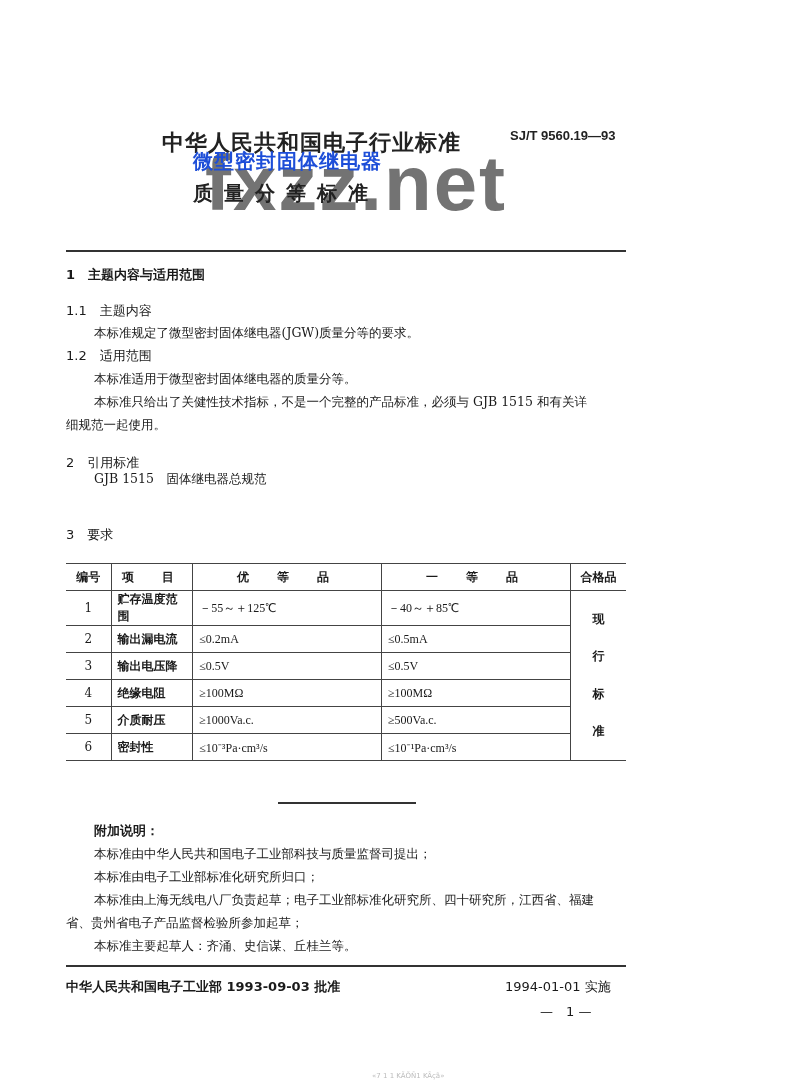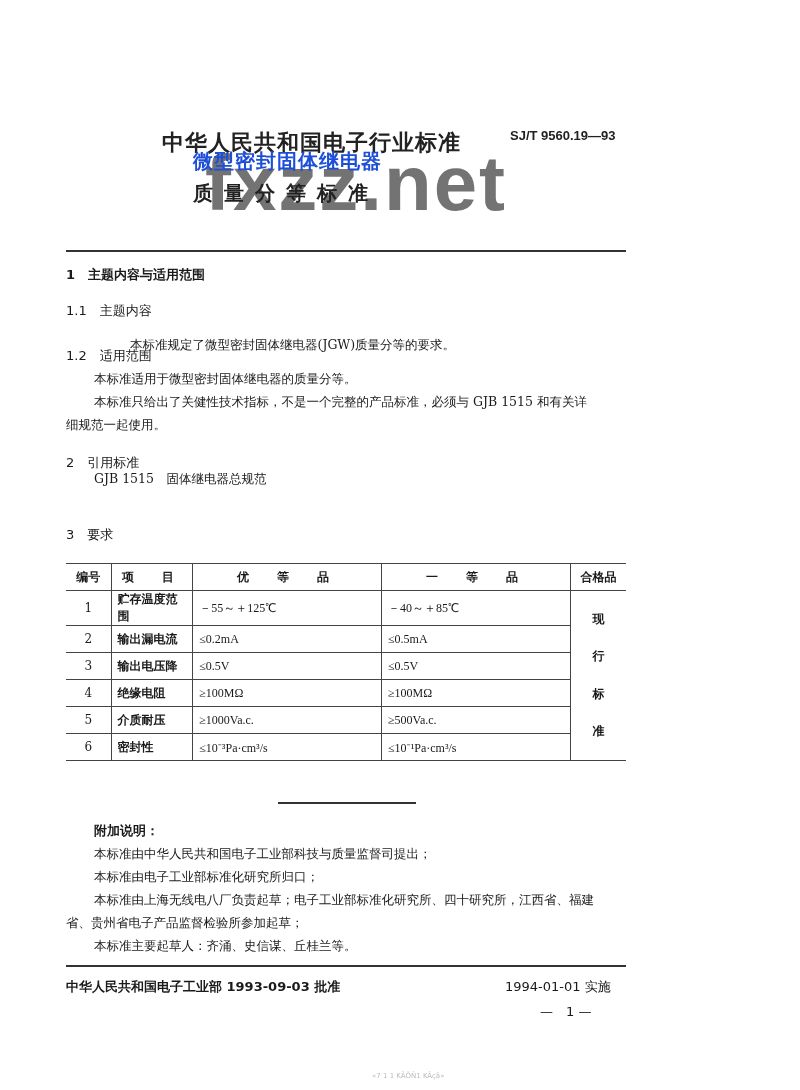--- a/index.html
+++ b/index.html
@@ -41,21 +41,21 @@
 
 <div class="abs header-title">中华人民共和国电子行业标准</div>
 <div class="abs std-number">SJ/T 9560.19—93</div>
 <div class="abs doc-title-1">微型密封固体继电器</div>
 <div class="abs doc-title-2">质量分等标准</div>
 
 <div class="abs rule-top"></div>
 
 <div class="abs content h1" style="left:66px; top:264px;">1　主题内容与适用范围</div>
 <div class="abs content h2" style="left:66px; top:300px;">1.1　主题内容</div>
-<div class="abs content para" style="left:94px; top:334px;margin-left:36px;">本标准规定了微型密封固体继电器(JGW)质量分等的要求。</div>
+<div class="abs content para" style="left:94px; top:322px;">本标准规定了微型密封固体继电器(JGW)质量分等的要求。</div>
 <div class="abs content h2" style="left:66px; top:345px;">1.2　适用范围</div>
 <div class="abs content para" style="left:94px; top:368px;">本标准适用于微型密封固体继电器的质量分等。</div>
 <div class="abs content para" style="left:94px; top:391px;">本标准只给出了关健性技术指标，不是一个完整的产品标准，必须与 GJB 1515 和有关详</div>
 <div class="abs content para" style="left:66px; top:414px;">细规范一起使用。</div>
 
 <div class="abs content h2" style="left:66px; top:452px;">2　引用标准</div>
 <div class="abs content para" style="left:94px; top:468px;">GJB 1515　固体继电器总规范</div>
 <div class="abs content h2" style="left:66px; top:524px;">3　要求</div>
 
 <table class="req">

